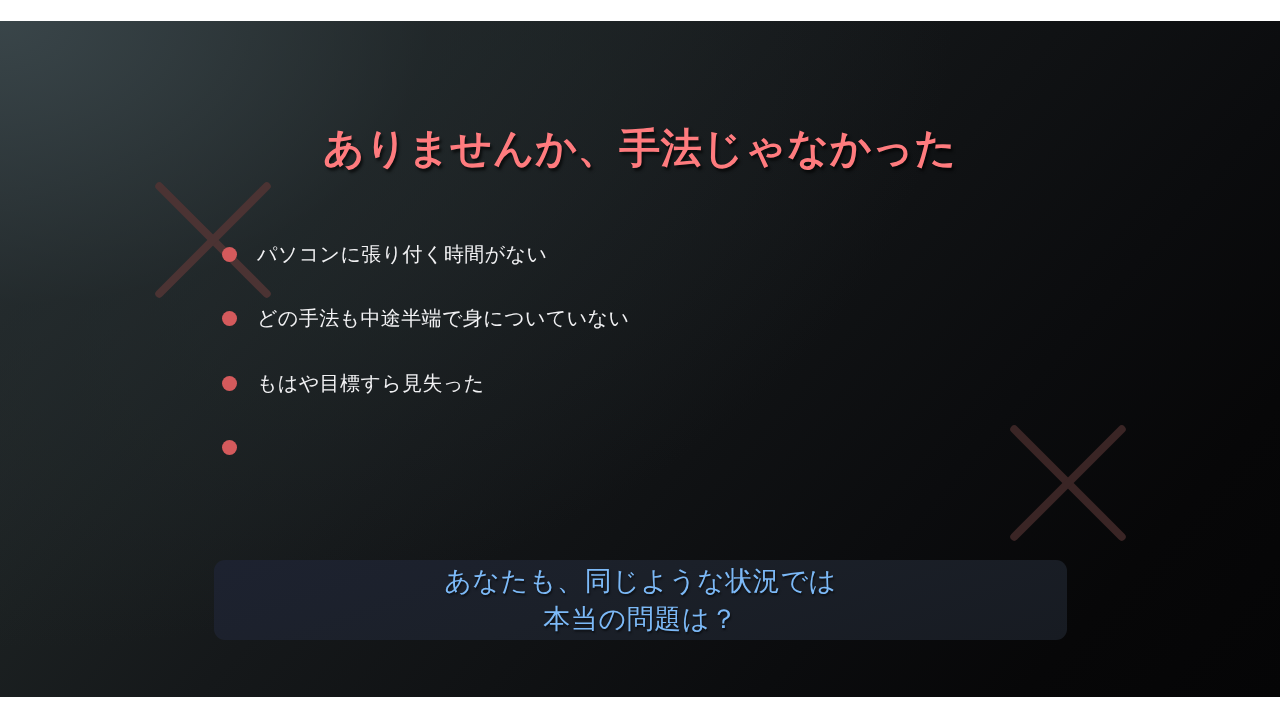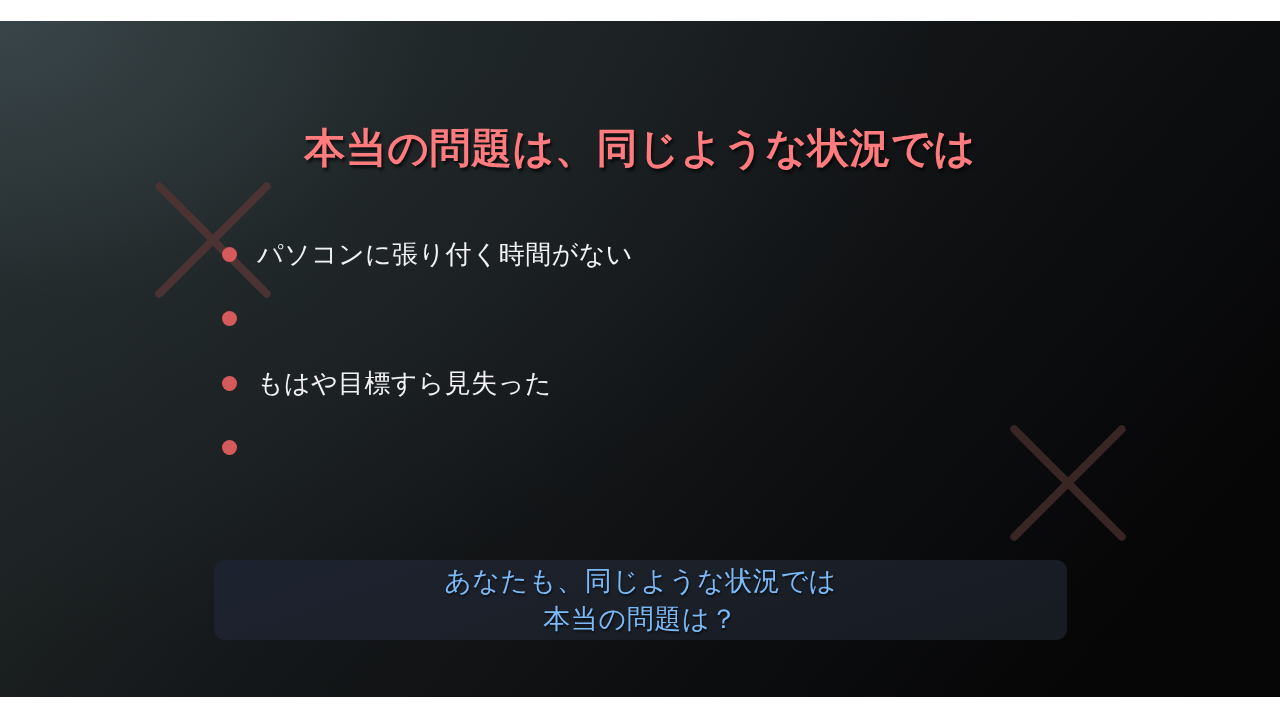--- a/index.html
+++ b/index.html
@@ -91,21 +91,21 @@
   }
   .bullet-dot {
     flex: 0 0 auto;
     width: 15px;
     height: 15px;
     border-radius: 50%;
     background: #d45a5c;
     margin-right: 20px;
   }
   .bullet-text {
-    font-size: 26px;
+    font-size: 20px;
     font-weight: normal;
     color: #f2f2f4;
     letter-spacing: 0.4px;
     white-space: nowrap;
   }
 
   
   #callout-box {
     position: absolute;
     left: 214px;
@@ -137,29 +137,30 @@
   <div class="x-mark" id="x-mark-left">
     <span class="bar a"></span>
     <span class="bar b"></span>
   </div>
 
   <div class="x-mark" id="x-mark-right">
     <span class="bar a"></span>
     <span class="bar b"></span>
   </div>
 
-  <h1 id="slide-title">本当の問題は、同じような状況では</h1>
+  <h1 id="slide-title">ありませんか、手法じゃなかった</h1>
 
   <ul id="bullet-list">
     <li class="bullet-row">
       <span class="bullet-dot"></span>
       <span class="bullet-text">パソコンに張り付く時間がない</span>
     </li>
     <li class="bullet-row">
       <span class="bullet-dot"></span>
+      <span class="bullet-text">どの手法も中途半端で身についていない</span>
     </li>
     <li class="bullet-row">
       <span class="bullet-dot"></span>
       <span class="bullet-text">もはや目標すら見失った</span>
     </li>
     <li class="bullet-row">
       <span class="bullet-dot"></span>
     </li>
   </ul>
 

